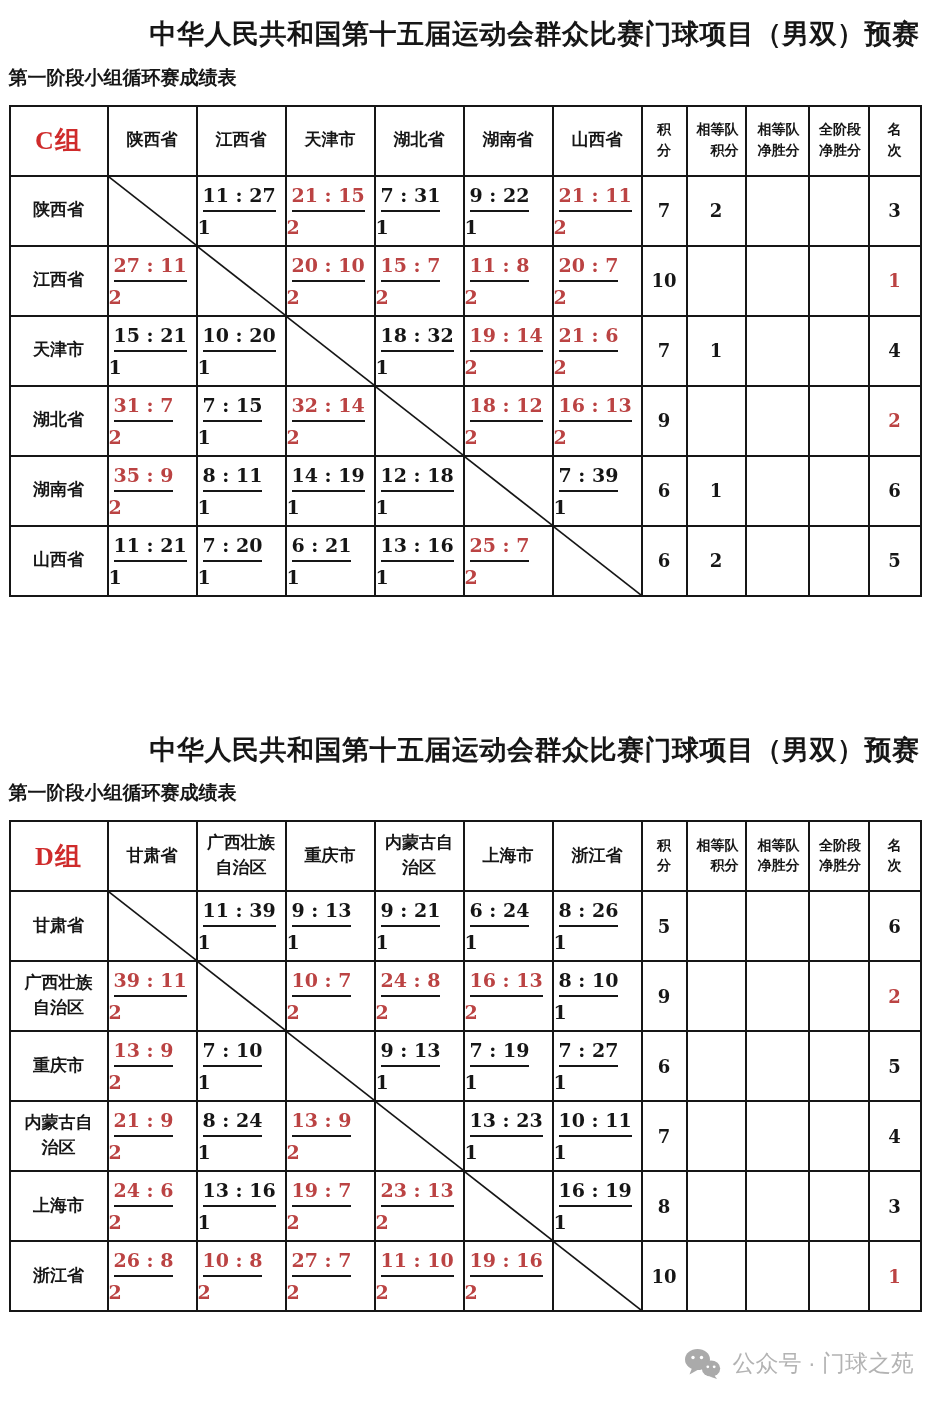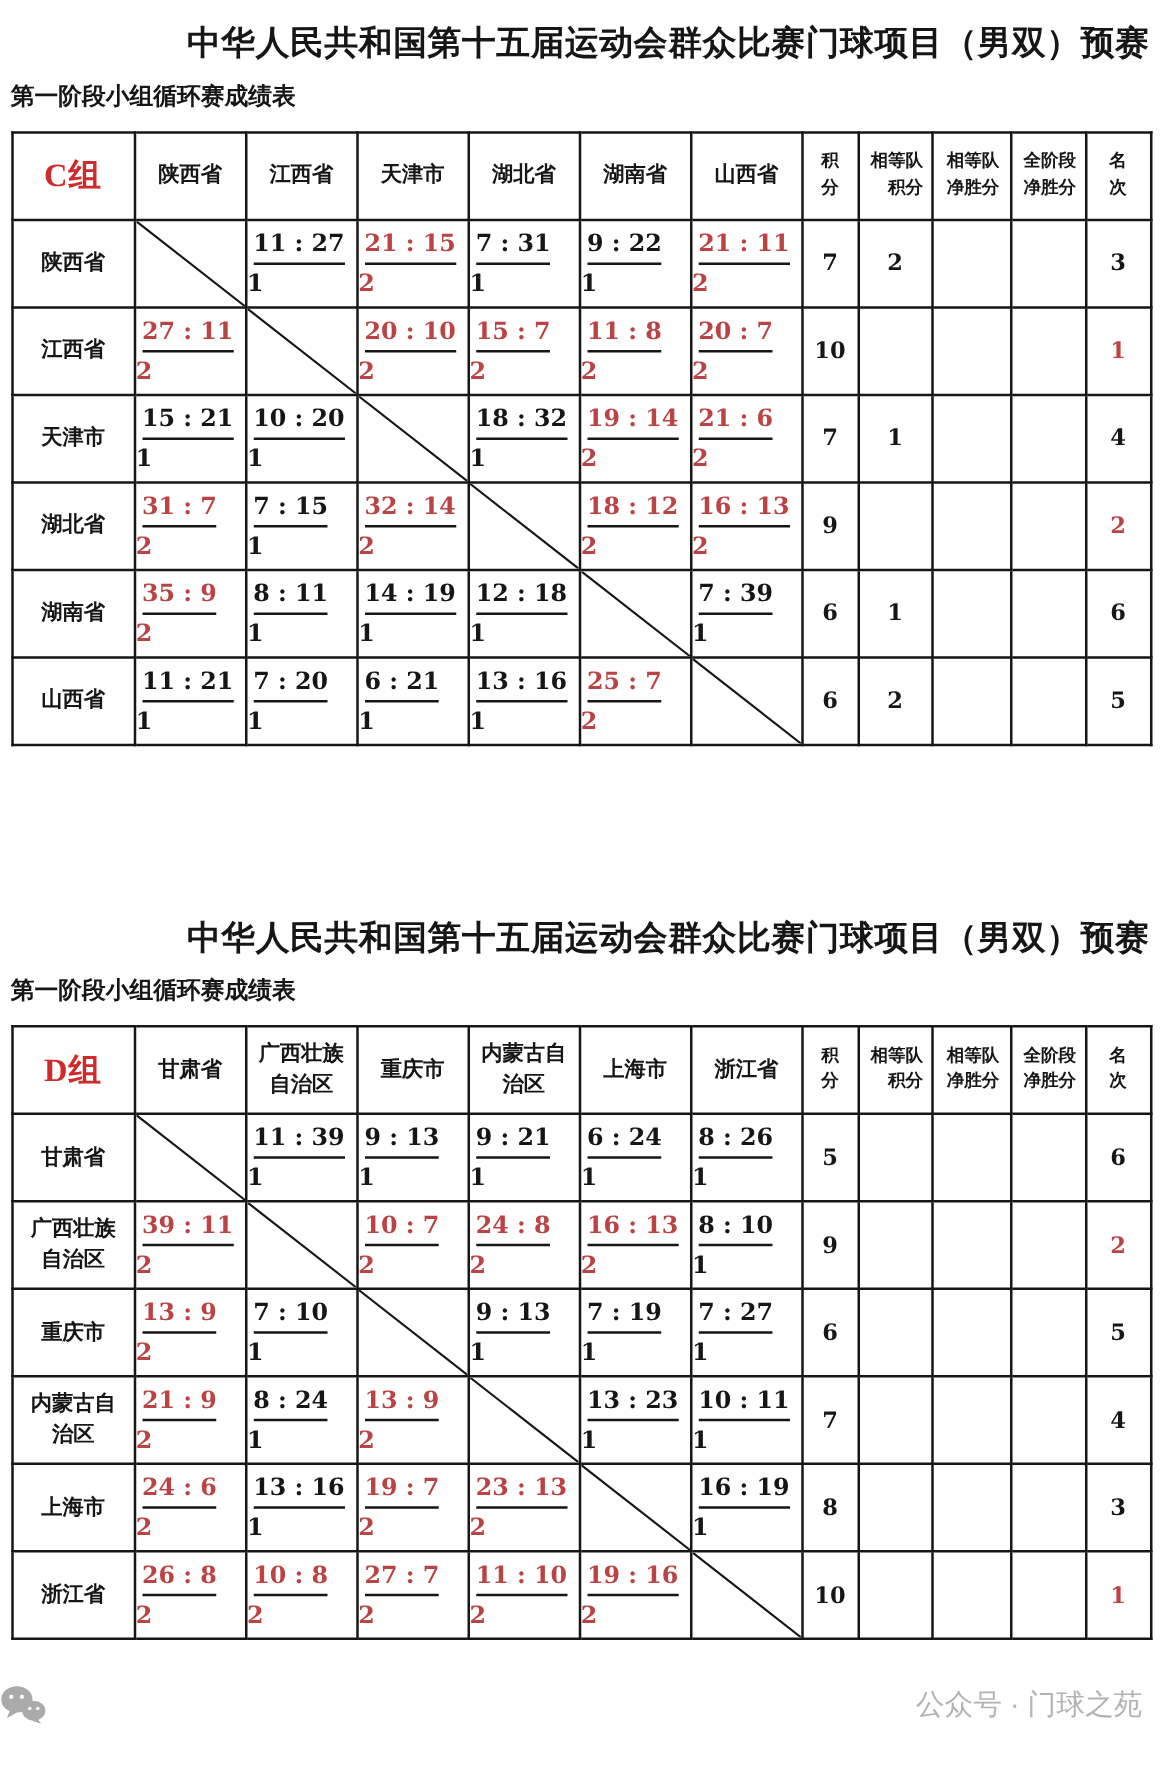--- a/index.html
+++ b/index.html
@@ -92,21 +92,21 @@
   }
   td.stat-cell{
     font-size:18px;
     font-family:"DejaVu Serif","Liberation Serif",serif;
   }
   td.rank-cell.win{color:var(--win);}
   .sheet + .sheet{margin-top:0;}
   .sheet.second .doc-title{margin-top:137px;}
   .footer{
     display:flex;
-    justify-content:space-between;
+    justify-content:flex-end;
     align-items:center;
     gap:12px;
     margin:36px 14px 0 0;
     color:var(--footer);
     font-size:23px;
     font-family:"Liberation Sans","DejaVu Sans",sans-serif;
   }
   .footer .wx{flex:0 0 auto;display:block;}
 </style>
 </head>

